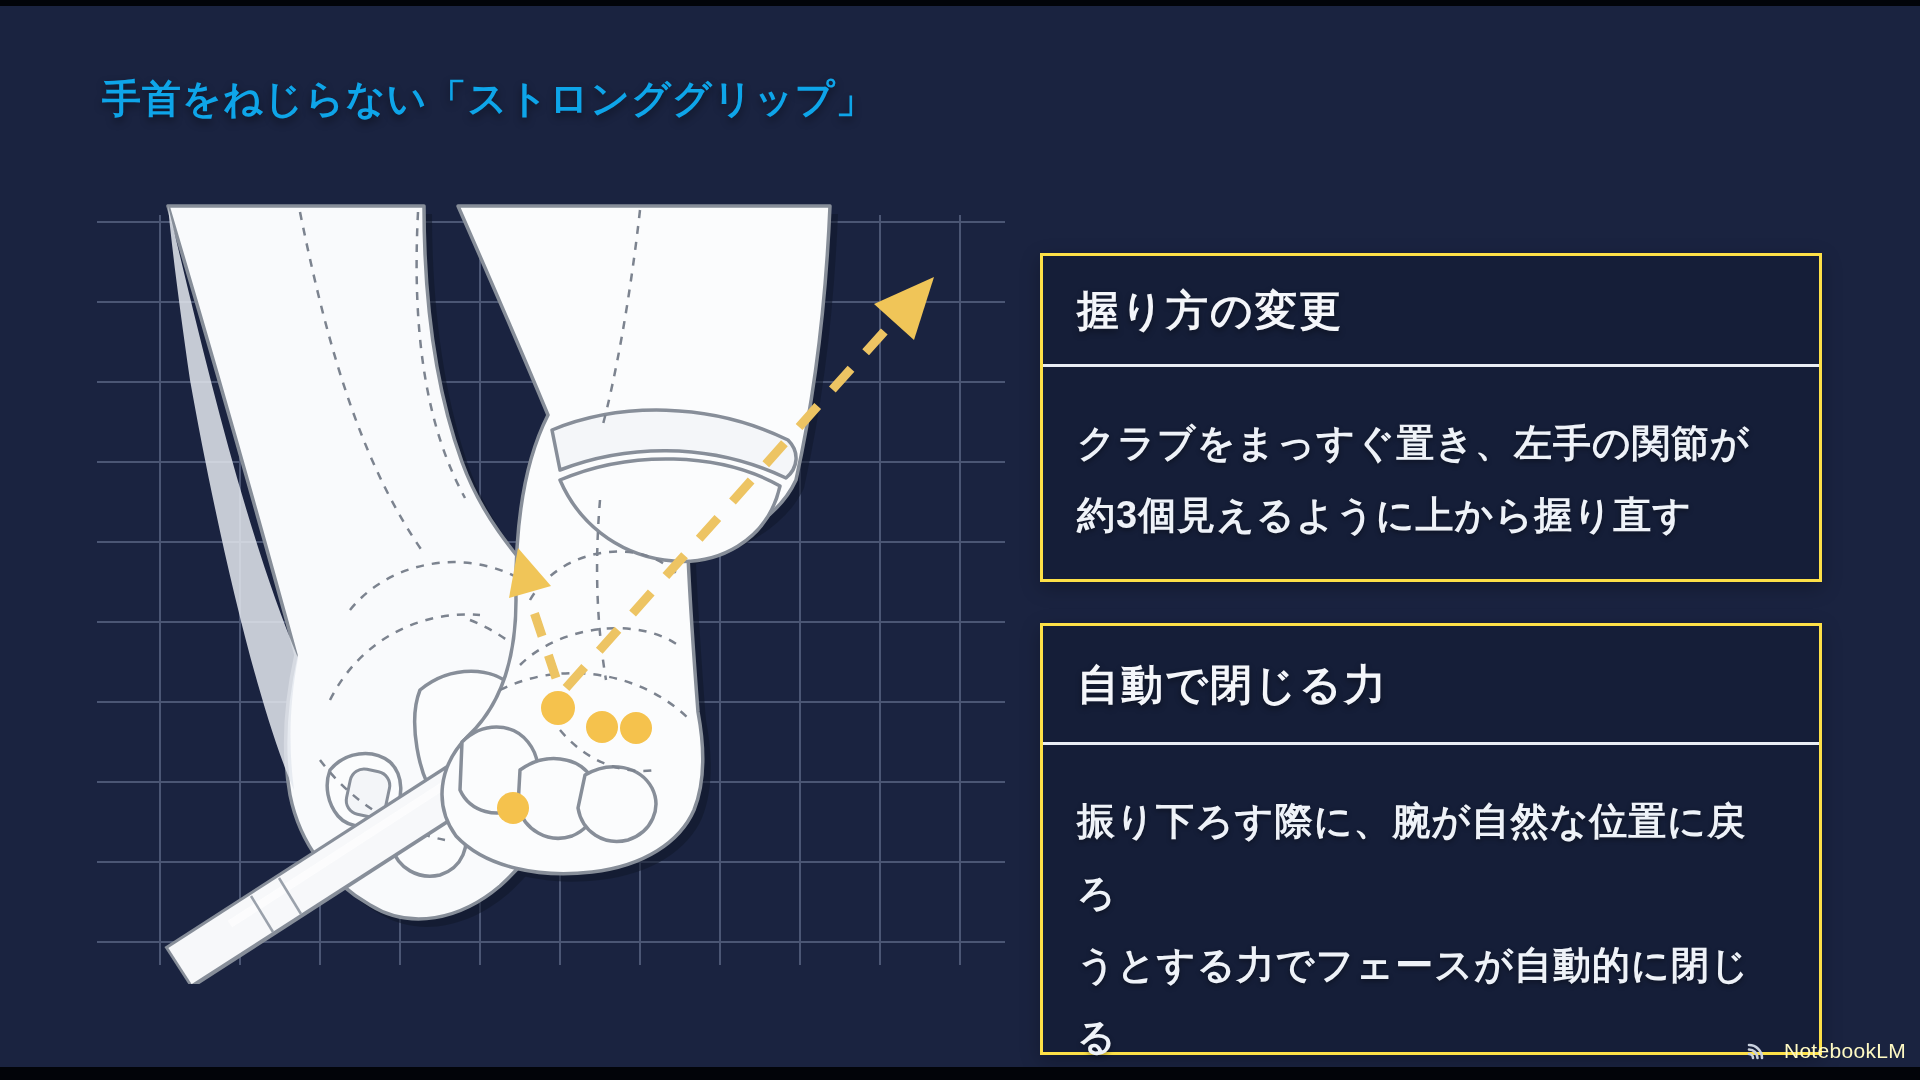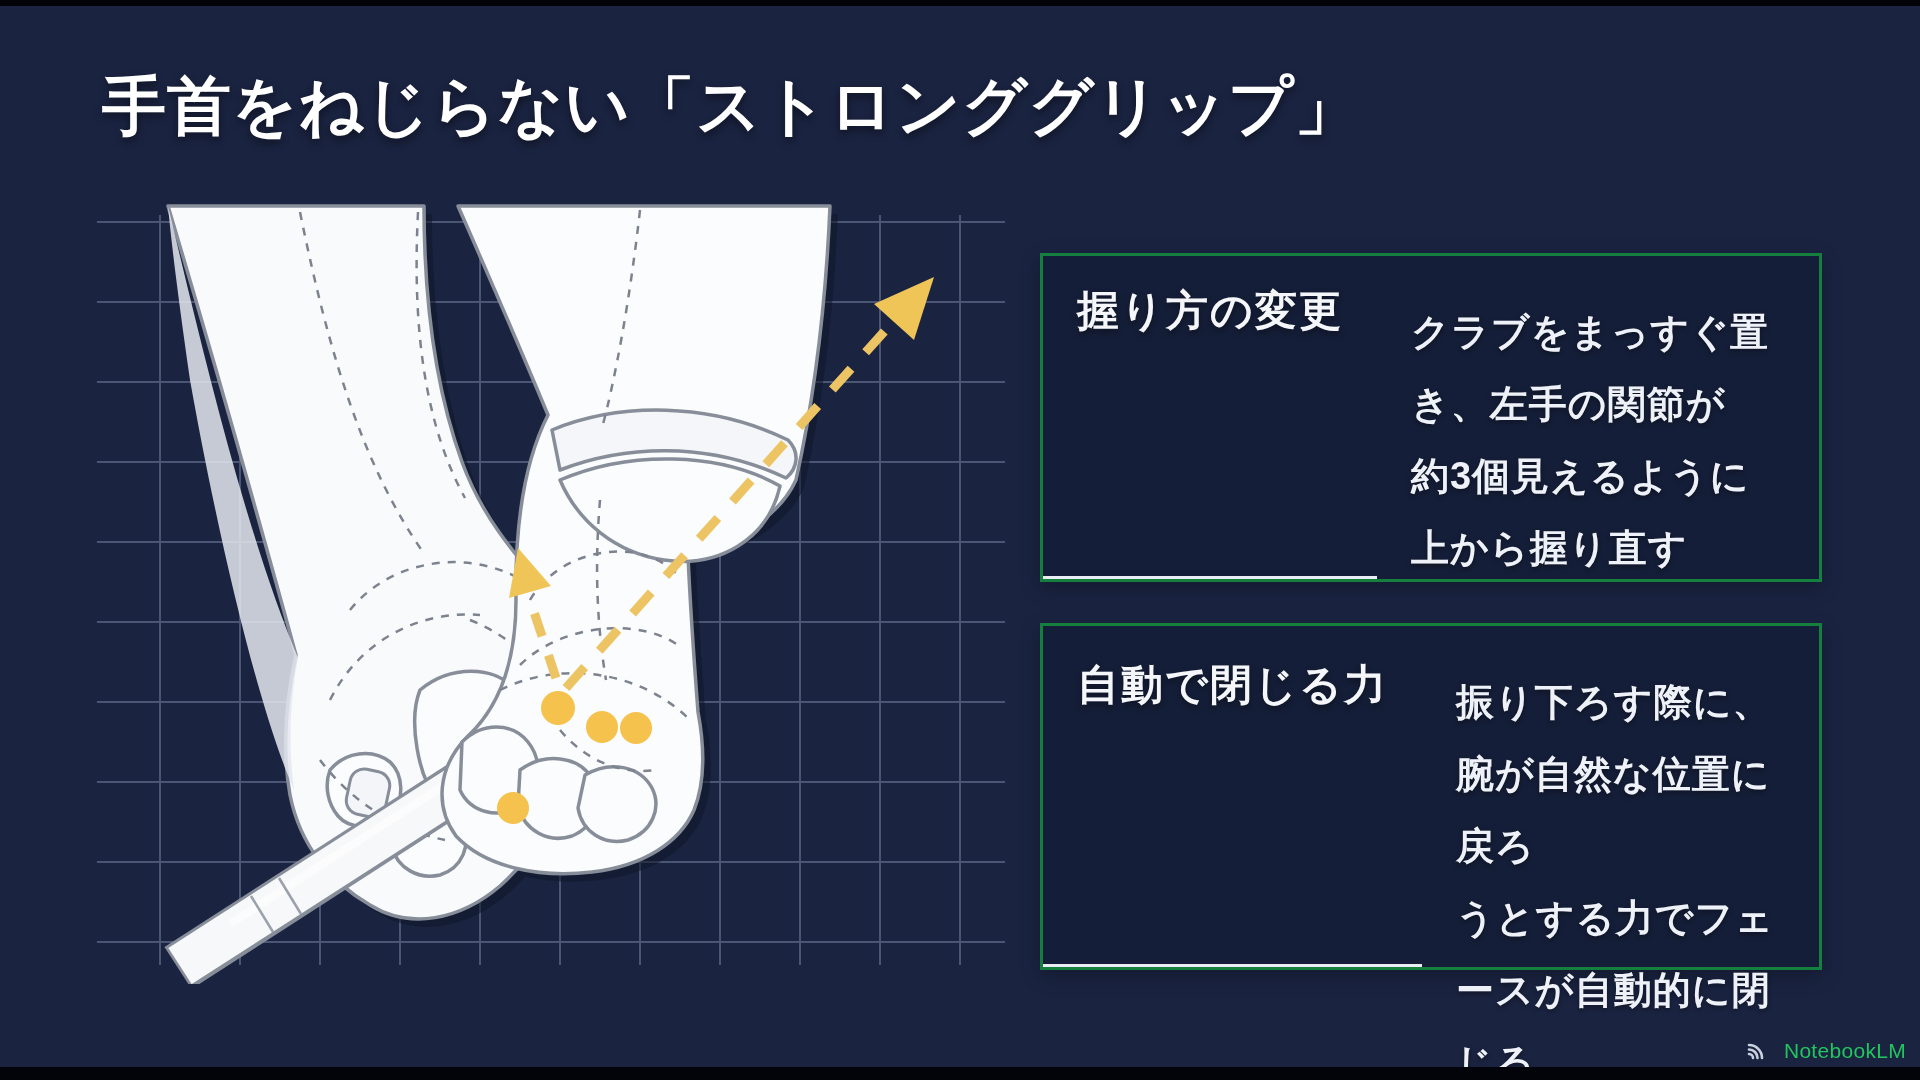--- a/index.html
+++ b/index.html
@@ -6,37 +6,37 @@
   .stage{
     position:relative;width:1920px;height:1080px;overflow:hidden;
     background:#1a2340;
     font-family:"Liberation Sans","DejaVu Sans",sans-serif;
   }
   .letterbox{position:absolute;left:0;width:1920px;background:#020409;}
   .letterbox.top{top:0;height:6px;}
   .letterbox.bottom{bottom:0;height:13px;}
 
   .page-title{
-    position:absolute;left:102px;top:63px;width:1500px;
-    font-size:64px;font-weight:900;color:#ffffff;letter-spacing:1px;
+    position:absolute;left:102px;top:72px;width:1500px;
+    font-size:39px;font-weight:900;color:#0ea5e9;letter-spacing:1px;
     text-shadow:0 4px 8px rgba(0,0,0,.45);
     white-space:nowrap;
   }
 
   .illustration{position:absolute;left:88px;top:172px;}
 
   .card{
     position:absolute;left:1040px;width:782px;
-    border:3px solid #15803d;box-sizing:border-box;
+    border:3px solid #fde047;box-sizing:border-box;
     background:rgba(14,22,42,.35);
-    display:flex;flex-direction:row;
+    display:flex;flex-direction:column;
     box-shadow:0 6px 18px rgba(0,0,0,.25);
   }
   .card1{top:253px;height:329px;}
-  .card2{top:623px;height:347px;}
+  .card2{top:623px;height:432px;}
   .card-header{
     flex:0 0 auto;
     padding:27px 34px 25px 34px;
     border-bottom:3px solid #e9edf4;
     font-size:42px;font-weight:800;color:#f4f6fa;letter-spacing:2px;
     text-shadow:0 3px 6px rgba(0,0,0,.4);
   }
   .card2 .card-header{padding-top:31px;padding-bottom:29px;}
   .card-body{
     flex:1 1 auto;
@@ -44,21 +44,21 @@
     font-size:38px;font-weight:600;color:#eef2f8;
     line-height:72px;letter-spacing:1px;
     white-space:pre-line;
     text-shadow:0 2px 5px rgba(0,0,0,.4);
     border-radius:17px;
   }
 
   .brand{
     position:absolute;right:14px;bottom:17px;
     display:flex;align-items:center;gap:16px;
-    color:#22c55e;font-size:21px;font-weight:500;letter-spacing:.3px;
+    color:#fef9c3;font-size:21px;font-weight:500;letter-spacing:.3px;
   }
   .brand svg{display:block;}
 </style>
 </head>
 <body>
 
 <div class="stage">
 
   <div class="letterbox top"></div>
 

